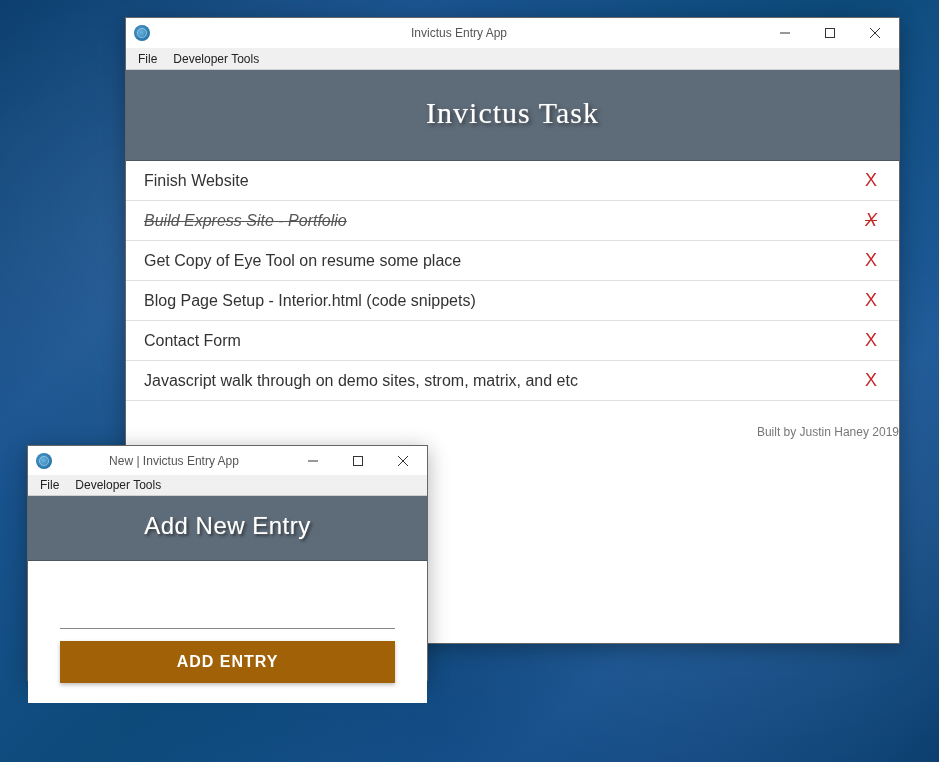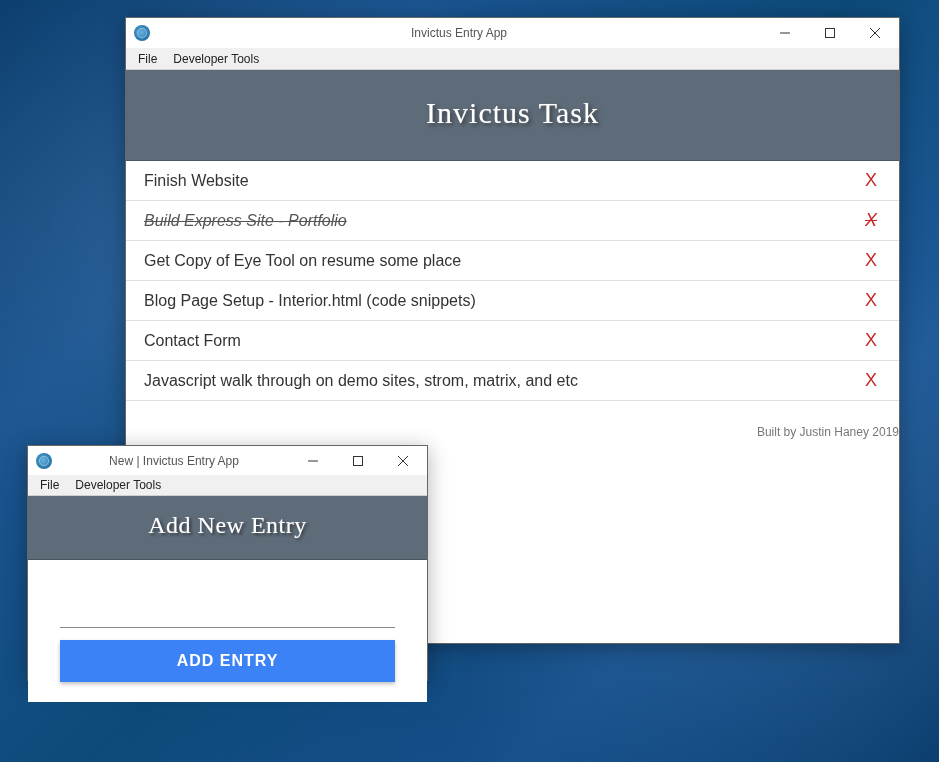--- a/index.html
+++ b/index.html
@@ -83,21 +83,21 @@
     }
     .app-header.main h1 {
       font-family: Georgia, "Times New Roman", serif;
       font-size: 30px;
       font-weight: 400;
       letter-spacing: 1px;
       text-shadow: 2px 2px 4px rgba(0,0,0,0.5), 0 0 1px rgba(255,255,255,0.6);
     }
     .app-header.dialog { padding: 16px 10px 20px; }
     .app-header.dialog h2 {
-      font-family: Liberation Serif, serif;
+      font-family: Liberation Sans, sans-serif;
       font-size: 24px;
       font-weight: 400;
       letter-spacing: 0.5px;
       text-shadow: 2px 2px 3px rgba(0,0,0,0.5), 0 0 1px rgba(255,255,255,0.5);
     }
 
     .task-list { background: #fff; }
     .task-row {
       display: flex;
       align-items: center;
@@ -130,21 +130,21 @@
       border: none;
       border-bottom: 1px solid #888;
       height: 28px;
       font-size: 15px;
       background: transparent;
       outline: none;
       margin-bottom: 12px;
       padding: 2px 4px;
     }
     .add-btn {
-      background: #3b82f6;
+      background: #a16207;
       color: #fff;
       border: none;
       height: 42px;
       font-size: 16px;
       font-weight: 600;
       letter-spacing: 1px;
       cursor: pointer;
       box-shadow: 0 2px 4px rgba(0,0,0,0.25);
     }
   </style>

